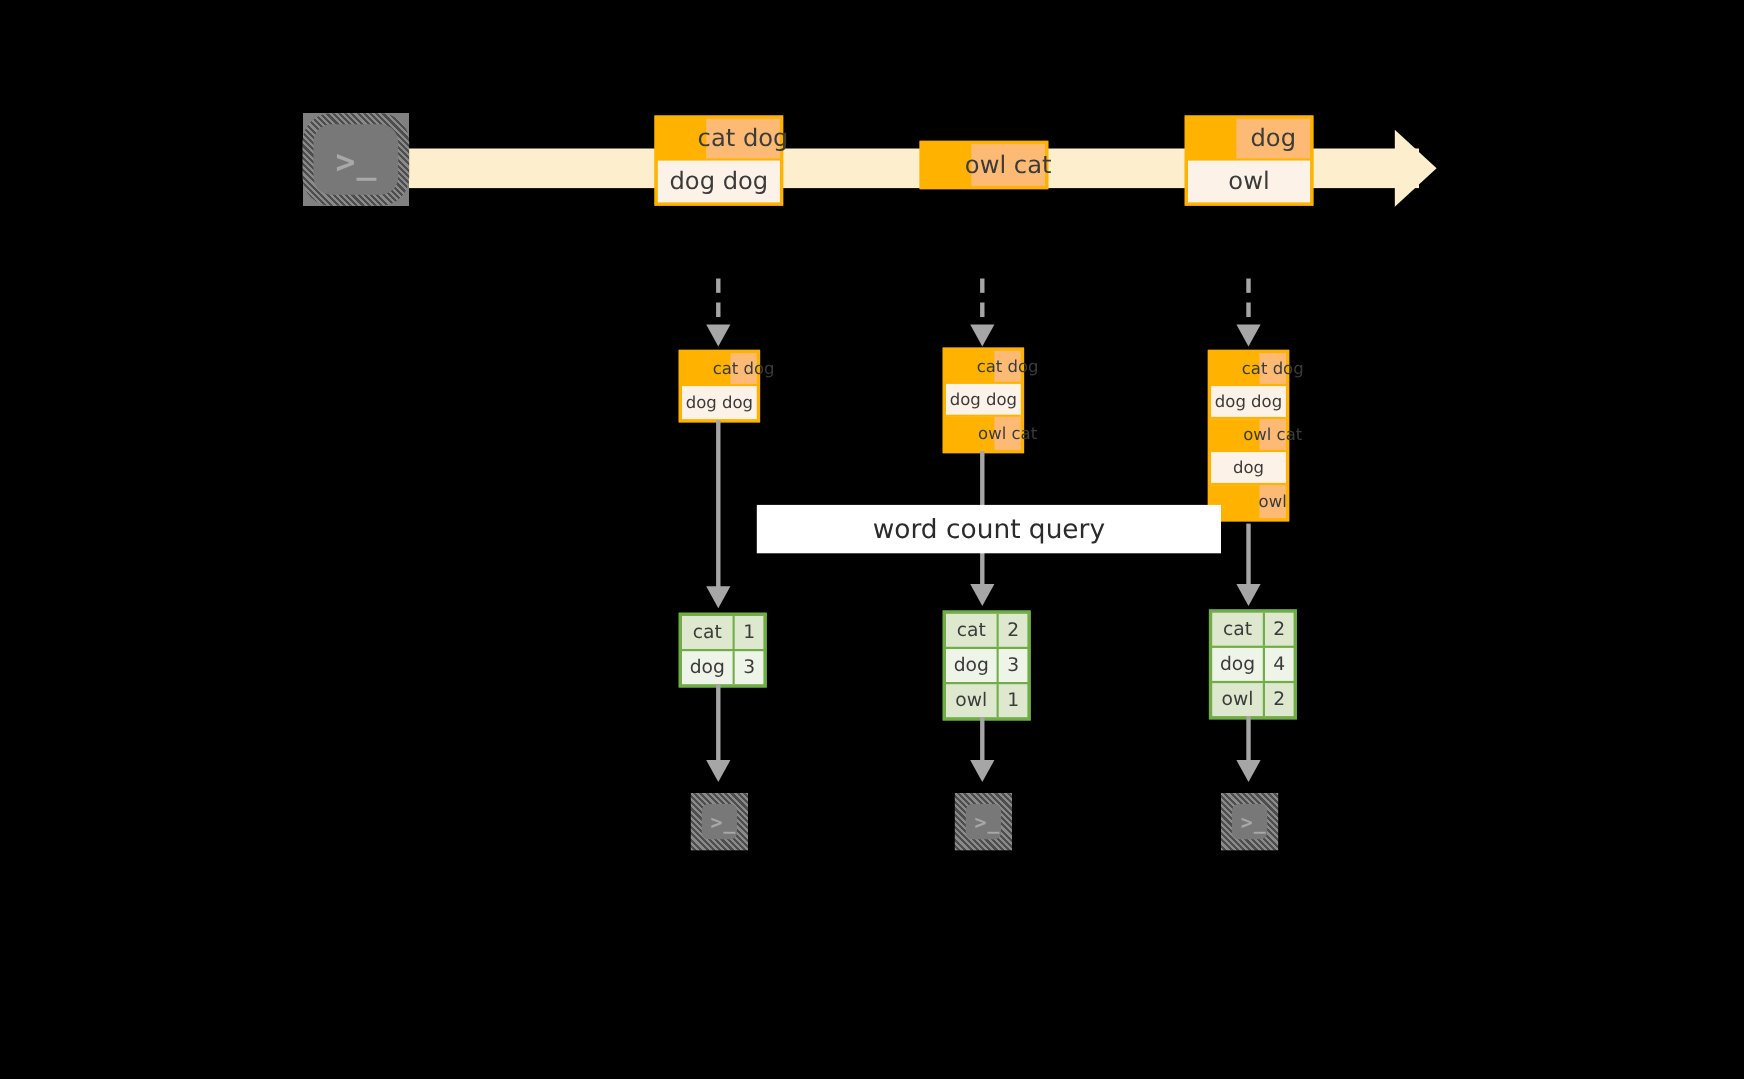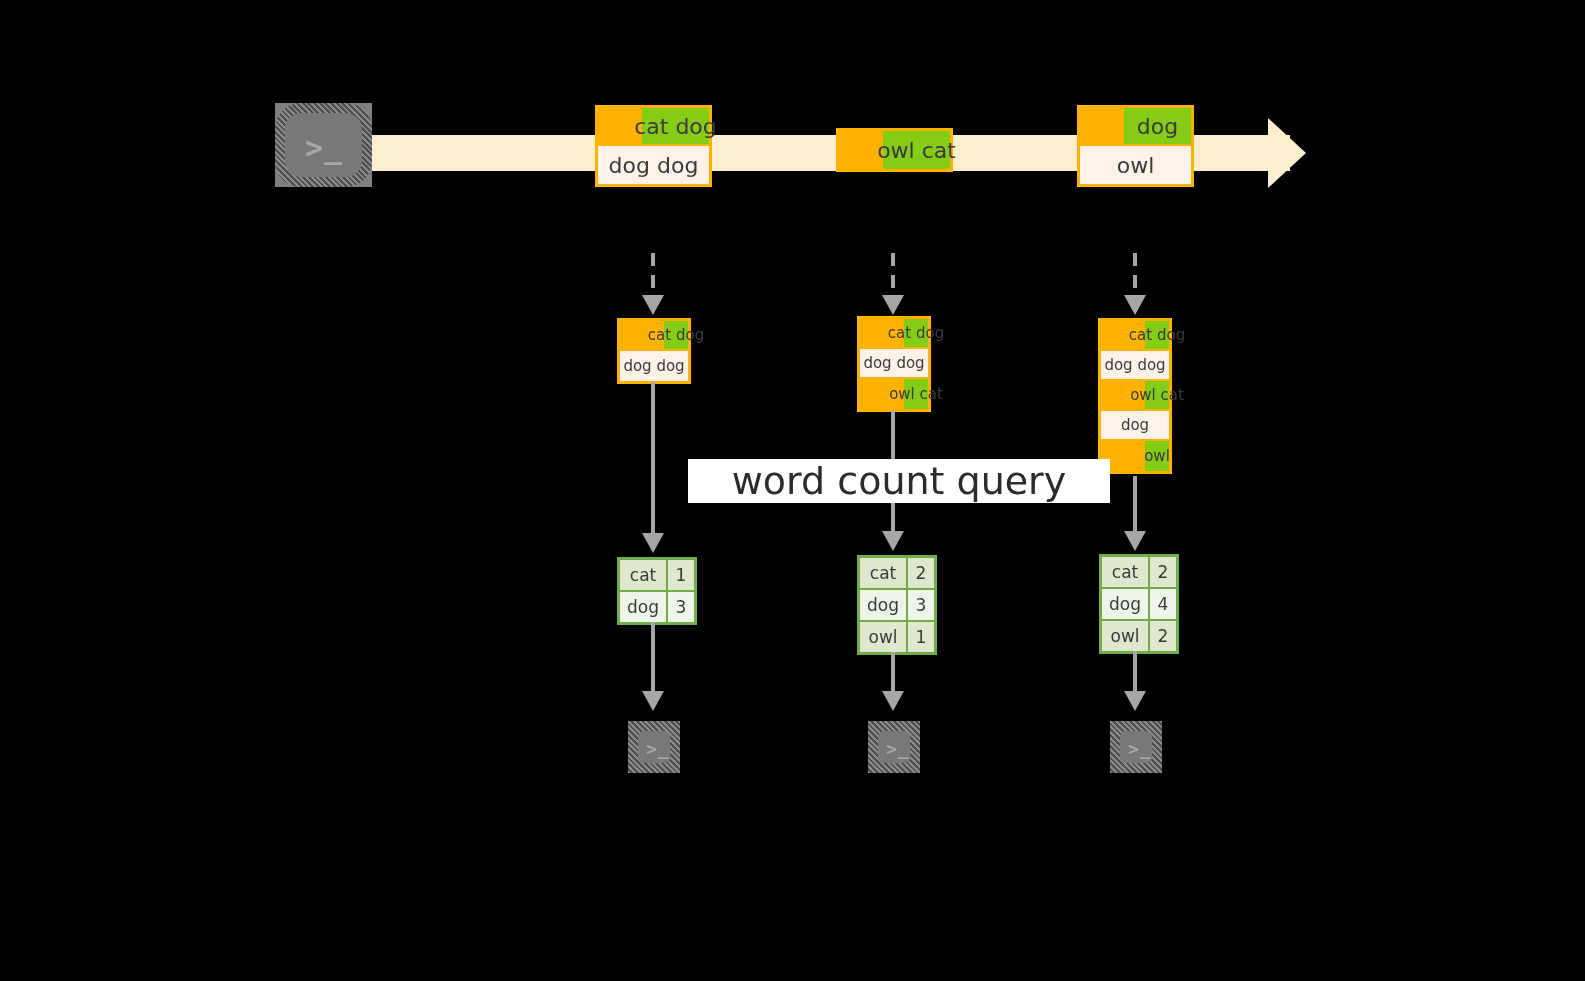--- a/index.html
+++ b/index.html
@@ -80,21 +80,21 @@
   .rec-row {
     box-sizing: border-box;
     display: flex;
     align-items: center;
     justify-content: center;
     color: #3b3b3b;
     border-bottom: 2px solid #FFB300;
     white-space: nowrap;
   }
   .rec-row:last-child { border-bottom: none; }
-  .rec-row.shadeA { background: #84cc16; margin-left: 44px; }
+  .rec-row.shadeA { background: #fdba74; margin-left: 44px; }
   .rec-row.shadeB { background: #FDF2E7; }
 
   .rec-stack.big .rec-row { height: 38px; font-size: 22px; }
   .rec-stack.small .rec-row { height: 30px; font-size: 15px; }
 
   
   .res-table {
     position: absolute;
     box-sizing: border-box;
     border: 3px solid #70AD47;
@@ -143,21 +143,21 @@
   }
 
   
   .query-label {
     position: absolute;
     background: #FFFFFF;
     display: flex;
     align-items: center;
     justify-content: center;
     color: #2b2b2b;
-    font-size: 38px;
+    font-size: 24px;
     white-space: nowrap;
   }
 </style>
 </head>
 <body>
 
 <div id="stage">
 
   <div class="stream-band" style="left:370px; top:135px; width:920px; height:36px;"></div>
   <div class="stream-head" style="left:1268px; top:118px;"></div>

